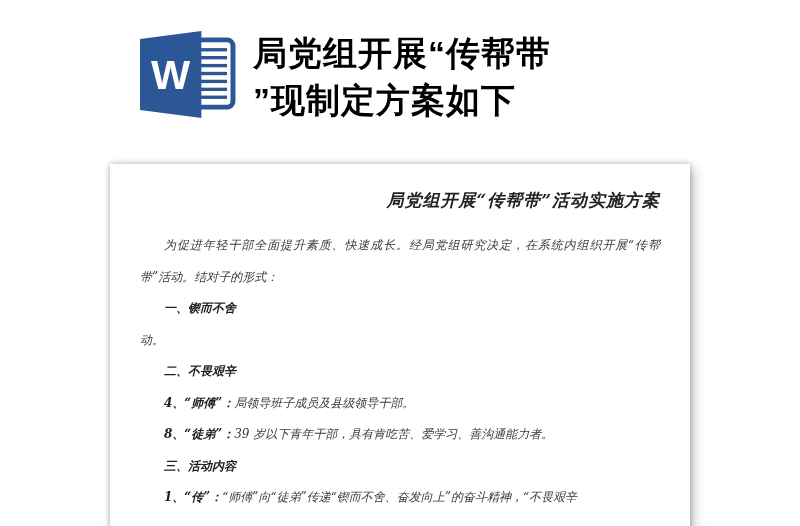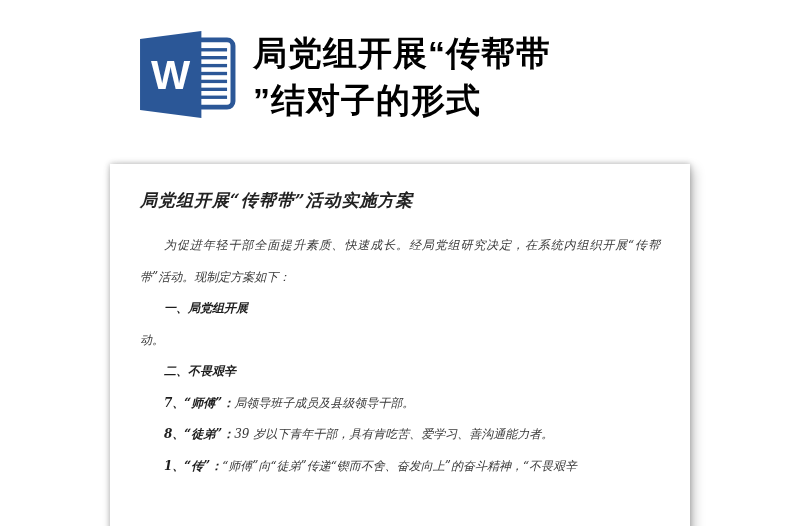--- a/index.html
+++ b/index.html
@@ -12,21 +12,21 @@
   .word-icon svg { width:99px; height:89px; display:block; }
   .page-title { font-weight:700; font-size:34px; line-height:47px; color:#000;
                 letter-spacing:1px; font-family:"Liberation Sans", sans-serif; }
   .page-title span { display:block; white-space:nowrap; }
 
   
   .doc-page { position:absolute; left:110px; top:164px; width:580px; height:430px;
               background:#ffffff; padding:24px 30px 0 30px;
               box-shadow:0 0 6px rgba(0,0,0,0.28), 4px 5px 11px rgba(0,0,0,0.22);
               font-family:"DejaVu Serif", serif; font-style:italic; }
-  .doc-title { font-size:17px; line-height:24px; font-weight:700; text-align:left;
+  .doc-title { font-size:17px; line-height:24px; font-weight:700; text-align:right;
                color:#222; margin-bottom:18px; letter-spacing:1px; }
   .doc-body { font-size:12px; color:#3a3a3a; }
   .doc-line { display:block; height:31.5px; line-height:31.5px; white-space:nowrap; overflow:visible; }
   .doc-line.indent { padding-left:24px; }
   .doc-line.justify { white-space:normal; text-align:justify; text-align-last:justify; }
   .doc-line.heading, .doc-line .b { font-weight:700; color:#1d1d1d; }
 </style>
 </head>
 <body>
 
@@ -44,29 +44,30 @@
         <line x1="59" y1="60" x2="90" y2="60"></line>
         <line x1="59" y1="68" x2="90" y2="68"></line>
       </g>
 
       <polygon points="2,9 64,1 64,89 2,81" fill="#2B5797"></polygon>
       <text x="33" y="60" text-anchor="middle" font-size="42" font-weight="bold" fill="#ffffff" font-family="Liberation Sans, sans-serif">W</text>
     </svg>
   </div>
   <h1 class="page-title">
     <span>局党组开展“传帮带</span>
-    <span>”结对子的形式</span>
+    <span>”现制定方案如下</span>
   </h1>
 </div>
 
 <div class="doc-page">
   <div class="doc-title">局党组开展“传帮带”活动实施方案</div>
   <div class="doc-body">
       <div class="doc-line paragraph-first indent justify">为促进年轻干部全面提升素质、快速成长。经局党组研究决定，在系统内组织开展“传帮</div>
-      <div class="doc-line paragraph-wrap">带”活动。现制定方案如下：</div>
-      <div class="doc-line heading indent heading">一、局党组开展</div>
+      <div class="doc-line paragraph-wrap">带”活动。结对子的形式：</div>
+      <div class="doc-line heading indent heading">一、锲而不舍</div>
       <div class="doc-line paragraph-wrap">动。</div>
       <div class="doc-line heading indent heading">二、不畏艰辛</div>
-      <div class="doc-line list-item indent"><span class="b">7、“师傅”：</span><span>局领导班子成员及县级领导干部。</span></div>
+      <div class="doc-line list-item indent"><span class="b">4、“师傅”：</span><span>局领导班子成员及县级领导干部。</span></div>
       <div class="doc-line list-item indent"><span class="b">8、“徒弟”：</span><span>39 岁以下青年干部，具有肯吃苦、爱学习、善沟通能力者。</span></div>
+      <div class="doc-line heading indent heading">三、活动内容</div>
       <div class="doc-line list-item indent"><span class="b">1、“传”：</span><span>“师傅”向“徒弟”传递“锲而不舍、奋发向上”的奋斗精神，“不畏艰辛</span></div>
     </div>
 </div>
 
 </body></html>

